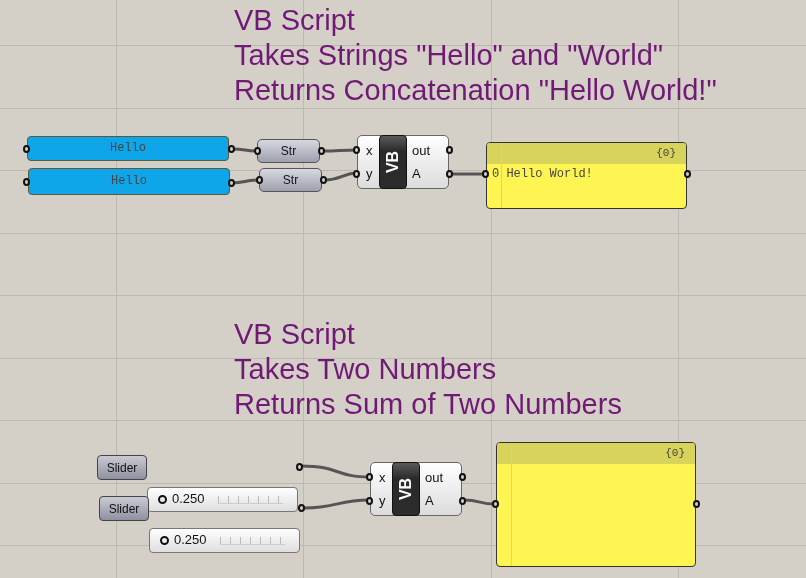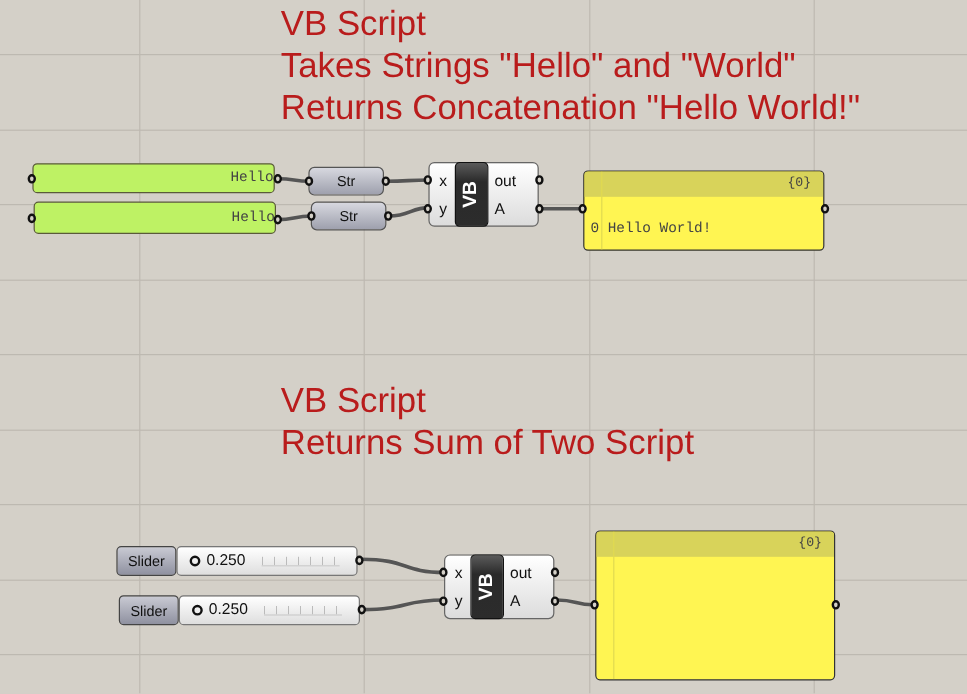--- a/index.html
+++ b/index.html
@@ -1,34 +1,34 @@
 <!DOCTYPE html>
 <html><head>
 <meta charset="utf-8">
 <style>
   html, body { margin:0; padding:0; }
   body { width:806px; height:578px; position:relative; overflow:hidden; background:#d4d0c8; font-family:"Liberation Sans", sans-serif; }
   .grid-v { position:absolute; top:0; width:1px; height:578px; background:#bdb9b1; }
   .grid-h { position:absolute; left:0; height:1px; width:806px; background:#bdb9b1; }
-  .title { position:absolute; font-size:29px; line-height:35px; color:#b91c1c; white-space:nowrap; }
+  .title { position:absolute; font-size:29px; line-height:35px; color:#701a75; white-space:nowrap; }
   svg.wires { position:absolute; left:0; top:0; }
-  .panel { position:absolute; background:#bef264; border:1px solid #5a5a3a; border-radius:4px; font-family:"Liberation Mono", monospace; font-size:12px; color:#444; text-align:right; box-sizing:border-box; }
+  .panel { position:absolute; background:#0ea5e9; border:1px solid #5a5a3a; border-radius:4px; font-family:"Liberation Mono", monospace; font-size:12px; color:#444; text-align:center; box-sizing:border-box; }
   .port { position:absolute; width:7px; height:8px; border:2px solid #111; border-radius:50%; background:#d4d0c8; box-sizing:border-box; }
   .param { position:absolute; height:22px; border:1px solid #555; border-radius:5px; background:linear-gradient(#d7d8df,#9ea0ad); font-size:12px; color:#111; text-align:center; line-height:21px; box-sizing:border-box; }
   .comp { position:absolute; border:1px solid #666; border-radius:5px; background:linear-gradient(#ffffff,#dcdcdc); box-sizing:border-box; font-size:13px; color:#111; }
   .comp .in { position:absolute; left:8px; }
   .comp .out { position:absolute; left:54px; }
   .comp .core { position:absolute; left:21px; top:-1px; width:28px; background:linear-gradient(#5a5a5a,#2a2a2a 30%,#2c2c2c); border:1px solid #111; border-radius:4px; box-sizing:border-box; }
   .comp .core span { position:absolute; left:50%; top:50%; transform:translate(-50%,-50%) rotate(-90deg); color:#fff; font-weight:bold; font-size:16px; }
   .output-panel { position:absolute; border:1px solid #333; border-radius:4px; background:#fff552; box-sizing:border-box; overflow:hidden; font-family:"Liberation Mono", monospace; font-size:12px; color:#444; }
   .output-panel .head { height:21px; background:#d8d35a; text-align:right; padding-right:10px; line-height:21px; font-size:11px; }
   .output-panel .gutter { position:absolute; left:14px; top:0; bottom:0; width:1px; background:#e0da50; }
-  .output-panel .row { padding-left:5px; line-height:16px; margin-top:18px; white-space:pre; }
+  .output-panel .row { padding-left:5px; line-height:16px; margin-top:2px; white-space:pre; }
   .slider-label { position:absolute; height:22px; border:1px solid #444; border-radius:4px; background:linear-gradient(#c9cad3,#8f91a0); font-size:12px; color:#111; line-height:21px; text-align:center; box-sizing:border-box; }
-  .slider-body { position:absolute; height:24px; border:1px solid #777; border-radius:4px; background:linear-gradient(#ffffff,#dedede); box-sizing:border-box; font-size:13px; color:#111; }
+  .slider-body { position:absolute; height:24px; border:1px solid #777; border-radius:4px; background:linear-gradient(#ffffff,#dedede); box-sizing:border-box; font-size:13px; color:#111;margin-top:32px; }
   .slider-body .knob { position:absolute; left:10px; top:7px; width:9px; height:9px; border:2px solid #111; border-radius:50%; box-sizing:border-box; }
   .slider-body .val { position:absolute; left:24px; top:3px; }
   .slider-body .ticks { position:absolute; left:70px; right:14px; top:8px; height:7px; background:repeating-linear-gradient(90deg,#bbb 0 1px,transparent 1px 10px); border-bottom:1px solid #ccc; }
 </style>
 </head>
 <body>
 
 <div class="grid-v" style="left:116px"></div>
 <div class="grid-v" style="left:303px"></div>
 <div class="grid-v" style="left:491px"></div>
@@ -103,21 +103,22 @@
 <div class="output-panel" style="left:486px; top:142px; width:201px; height:67px">
   <div class="gutter"></div>
   <div class="head">{0}</div>
   <div class="row"><span>0</span> <span>Hello World!</span></div>
 </div>
 <div class="port" style="left:482px; top:170px"></div>
 <div class="port" style="left:684px; top:170px"></div>
 
 <div class="title" style="left:234px; top:317px">
   <div>VB Script</div>
-  <div>Returns Sum of Two Script</div>
+  <div>Takes Two Numbers</div>
+  <div>Returns Sum of Two Numbers</div>
 </div>
 
 <div class="slider-label" style="left:97px; top:455px; width:50px; height:25px; line-height:24px">
   <span>Slider</span>
 </div>
 <div class="slider-body" style="left:147px; top:455px; width:151px; height:25px">
   <div class="knob"></div>
   <span class="val">0.250</span>
   <div class="ticks"></div>
 </div>

